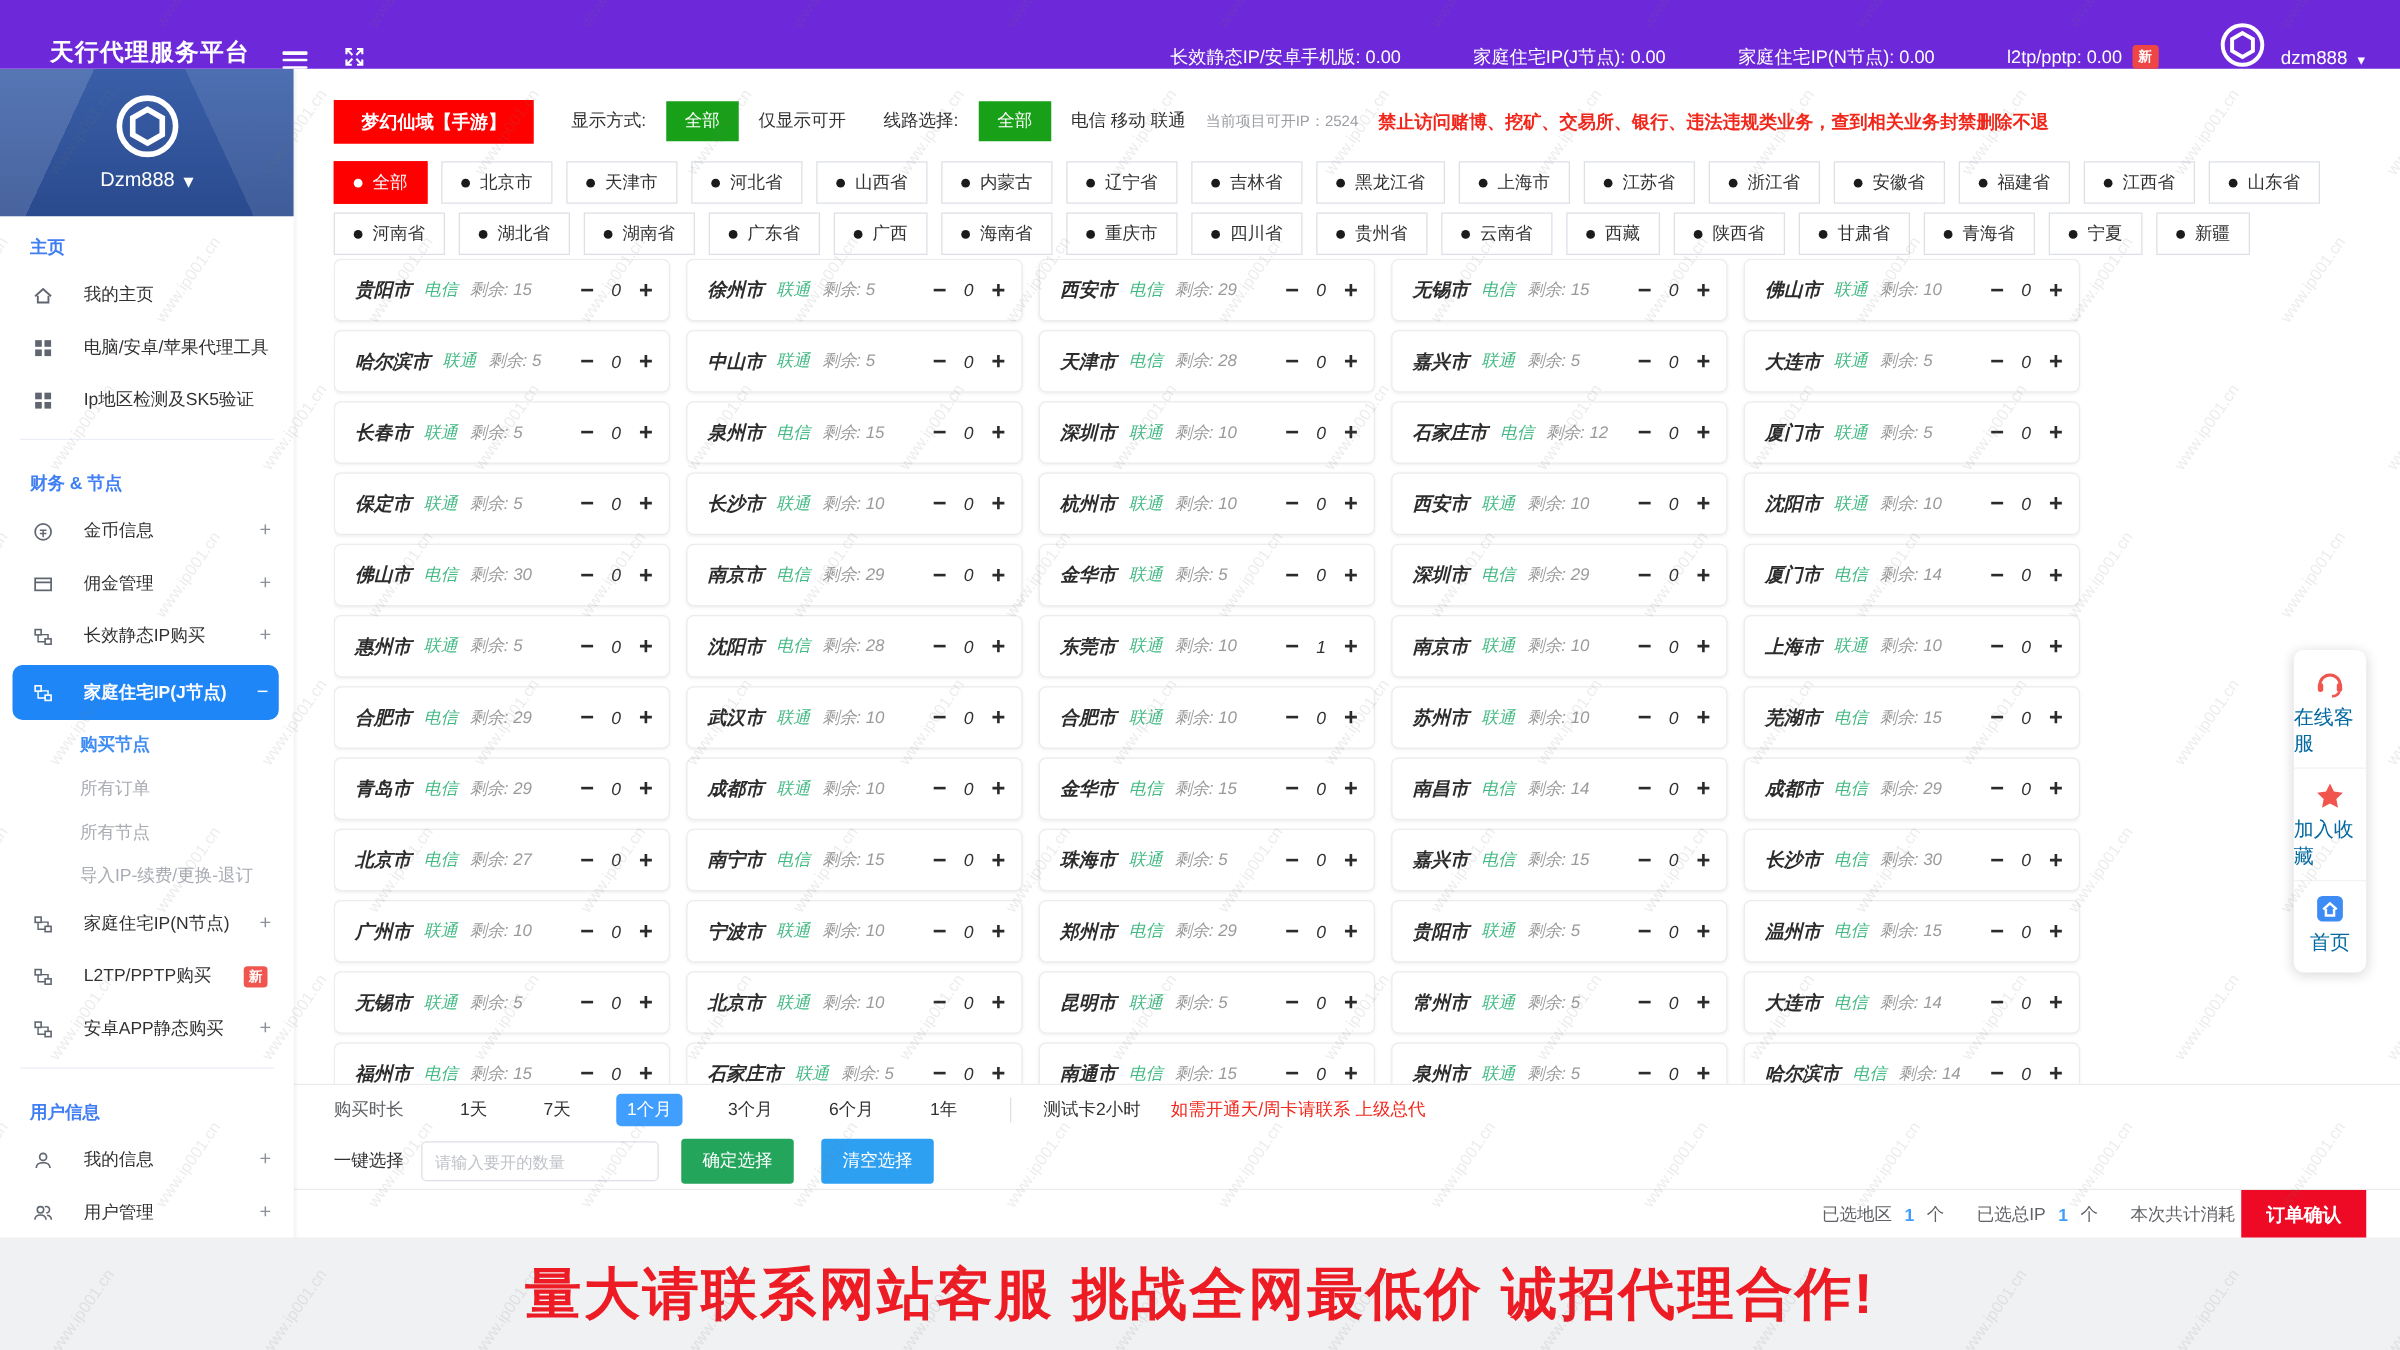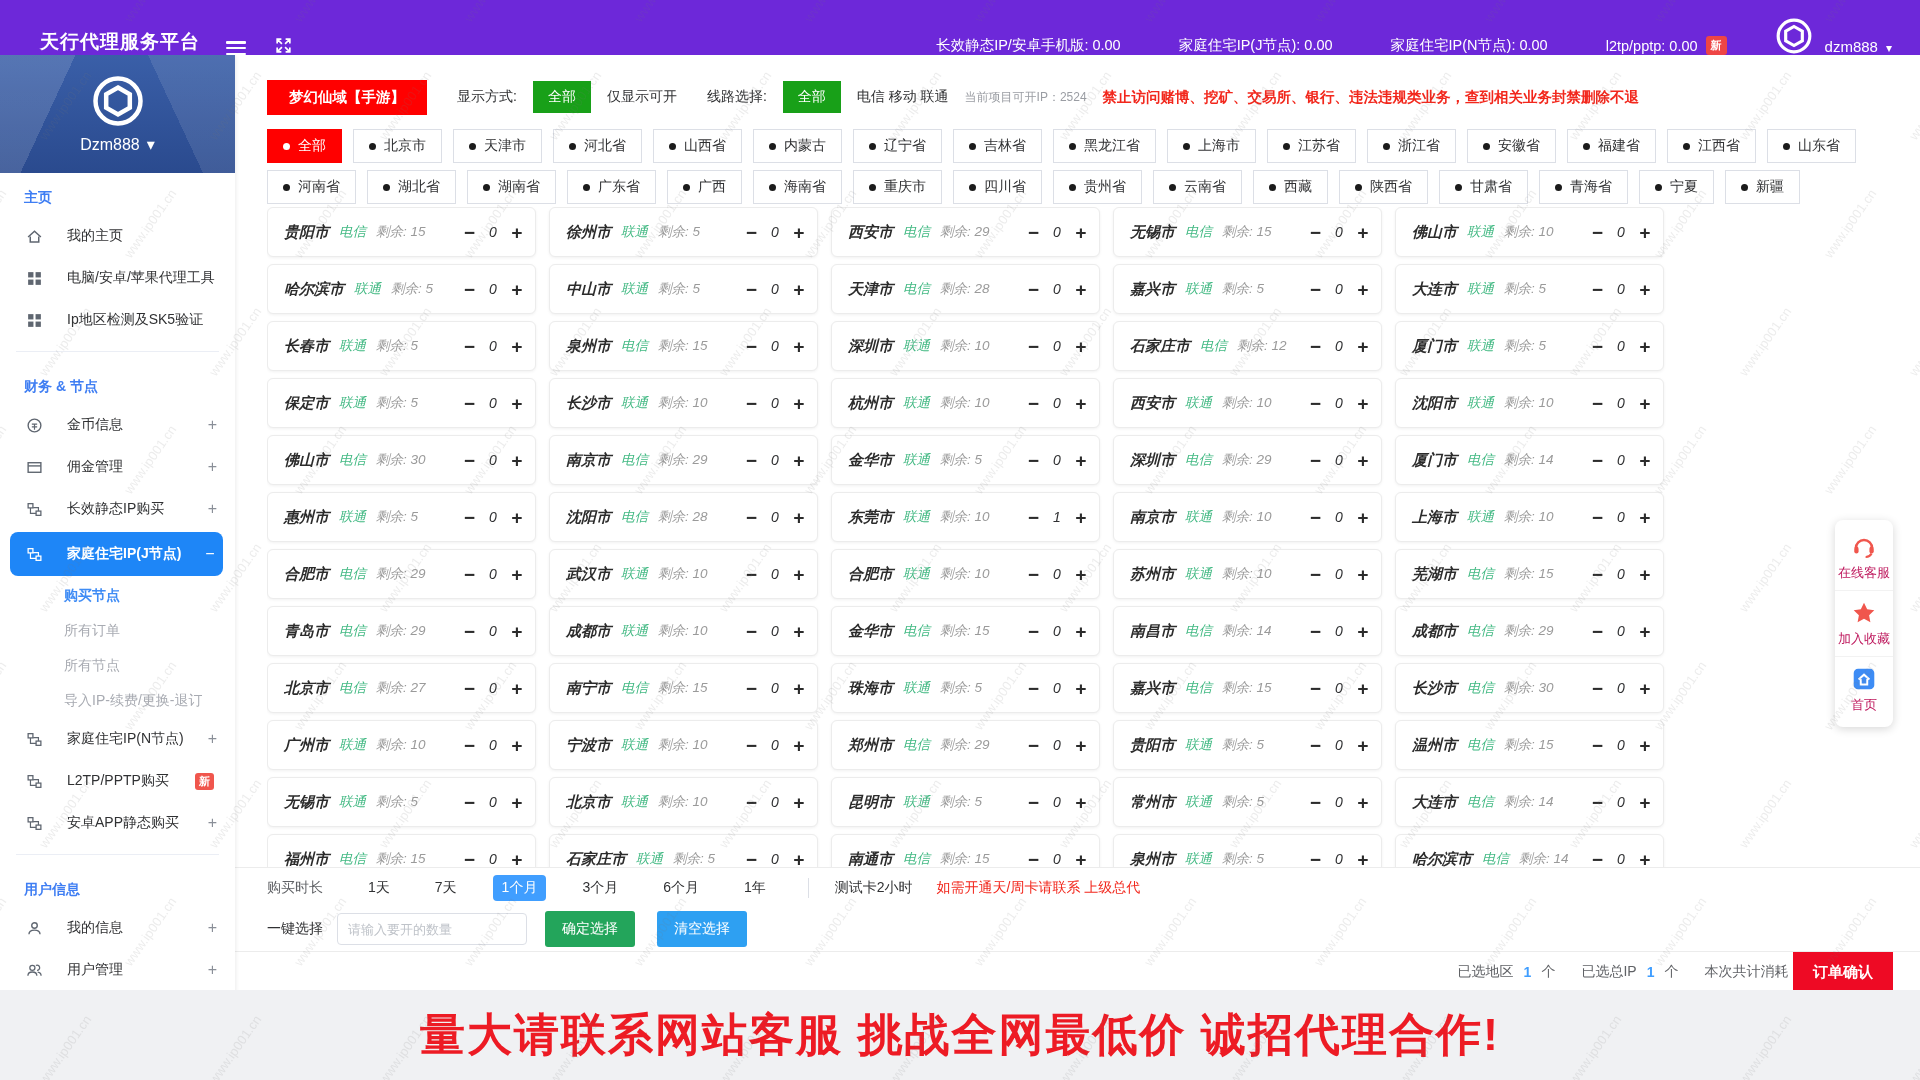--- a/index.html
+++ b/index.html
@@ -103,21 +103,21 @@
   .banner { position:absolute; left:0; bottom:0; width:1920px; height:90px; background:#f0f1f3;
     display:flex; align-items:center; justify-content:center; z-index:30; }
   .banner-text { color:#ed1b24; font-size:45px; font-weight:900; letter-spacing:2px; white-space:nowrap; }
 
   
   .float-panel { position:absolute; right:27px; top:520px; width:58px; background:#fff; border-radius:8px;
     box-shadow:0 2px 10px rgba(0,0,0,.16); z-index:32; padding:5px 0; }
   .fl-item { display:flex; flex-direction:column; align-items:center; padding:9px 0 8px; gap:4px; cursor:pointer; }
   .fl-item + .fl-item { border-top:1px solid #f2f2f2; }
   .fl-ico { width:26px; height:26px; display:flex; align-items:center; justify-content:center; }
-  .fl-label { font-size:13px; color:#be185d; }
+  .fl-label { font-size:16px; color:#0369a1; }
 
   
   .wm-layer { position:absolute; left:0; top:0; width:1920px; height:1080px; pointer-events:none; z-index:40; overflow:hidden; }
   .wm { position:absolute; font-size:13px; color:rgba(120,120,120,.14); transform:rotate(-55deg); white-space:nowrap; }
 </style>
 </head>
 <body>
 
 <div class="topbar">
   <span class="tb-title">天行代理服务平台</span>

